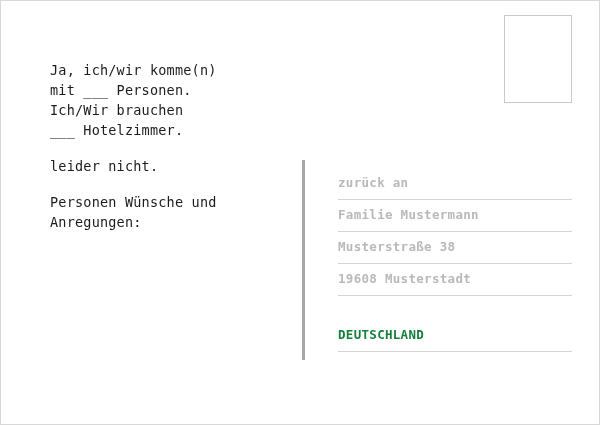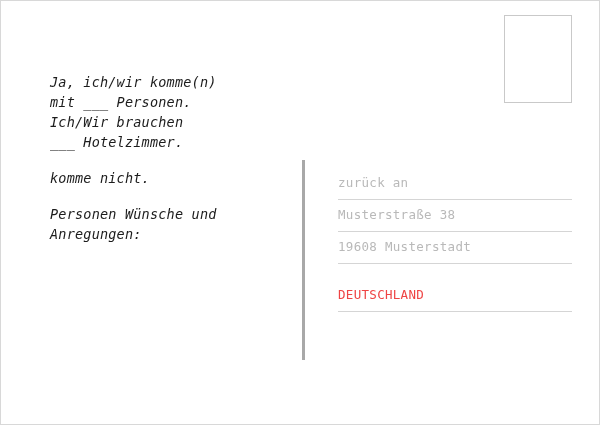--- a/index.html
+++ b/index.html
@@ -56,78 +56,80 @@
     position: absolute;
     left: 50px;
     top: 60px;
     width: 240px;
     color: #1c1c1c;
     font-size: 13.5px;
     line-height: 20px;
     letter-spacing: 0.2px;
   }
   .msg-para {
-    margin: 12px 0 16px 0;
+    margin: 0 0 16px 0;
     white-space: pre-line;
-    font-style: italic;
   }
   .msg-para:last-child {
     margin-bottom: 0;
   }
   .msg-gap-small {
     margin-bottom: 14px;
   }
   
   .address {
     position: absolute;
     left: 338px;
     top: 168px;
     width: 234px;
+    font-weight: bold;
   }
   .addr-line {
     position: relative;
     height: 31px;
     border-bottom: 1px solid #d5d5d5;
     color: #b9b9b9;
     font-size: 12.5px;
     line-height: 30px;
     letter-spacing: 0.3px;
     white-space: nowrap;
     overflow: hidden;
   }
   .addr-line.spacer {
     border-bottom: none;
     height: 16px;
   }
   .addr-line.country {
-    color: #ef4444;
+    color: #15803d;
+    margin-top: 8px;
   }
 </style>
 </head>
 <body>
 
 <div class="postcard">
 
   <div class="card-border"></div>
 
   <div class="stamp-box"></div>
 
   <div class="divider"></div>
 
   <div class="message">
     <p class="msg-para">Ja, ich/wir komme(n)
 mit ___ Personen.
 Ich/Wir brauchen
 ___ Hotelzimmer.</p>
-    <p class="msg-para">komme nicht.</p>
+    <p class="msg-para">leider nicht.</p>
     <p class="msg-para">Personen Wünsche und
 Anregungen:</p>
   </div>
 
   <div class="address">
     <div class="addr-line">zurück an</div>
+    <div class="addr-line">Familie Mustermann</div>
     <div class="addr-line">Musterstraße 38</div>
     <div class="addr-line">19608 Musterstadt</div>
     <div class="addr-line spacer"></div>
     <div class="addr-line country">DEUTSCHLAND</div>
   </div>
 
 </div>
 
 </body></html>

